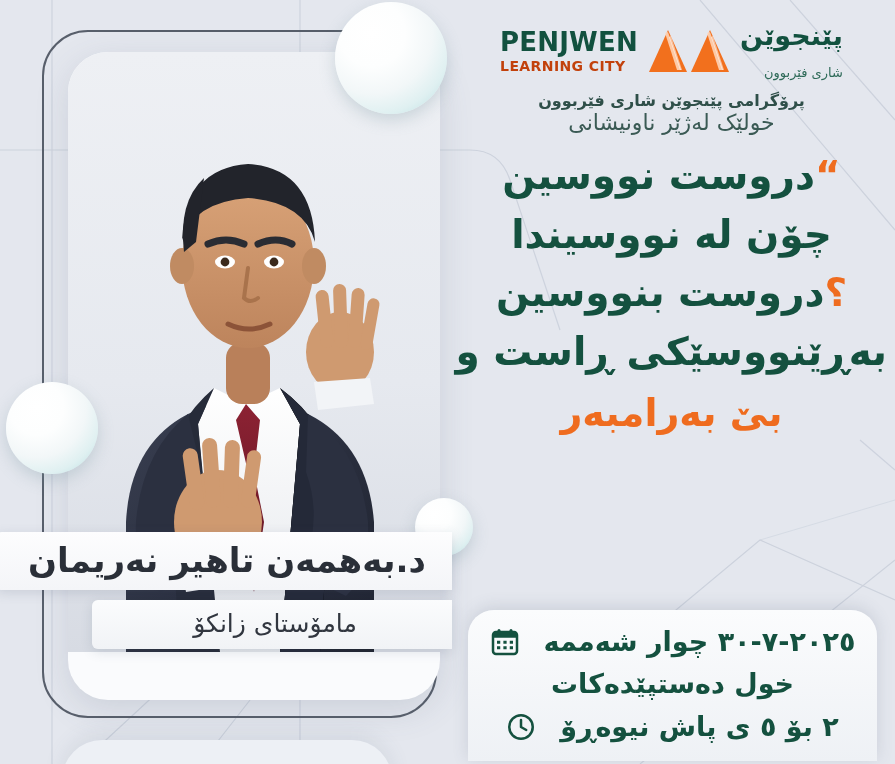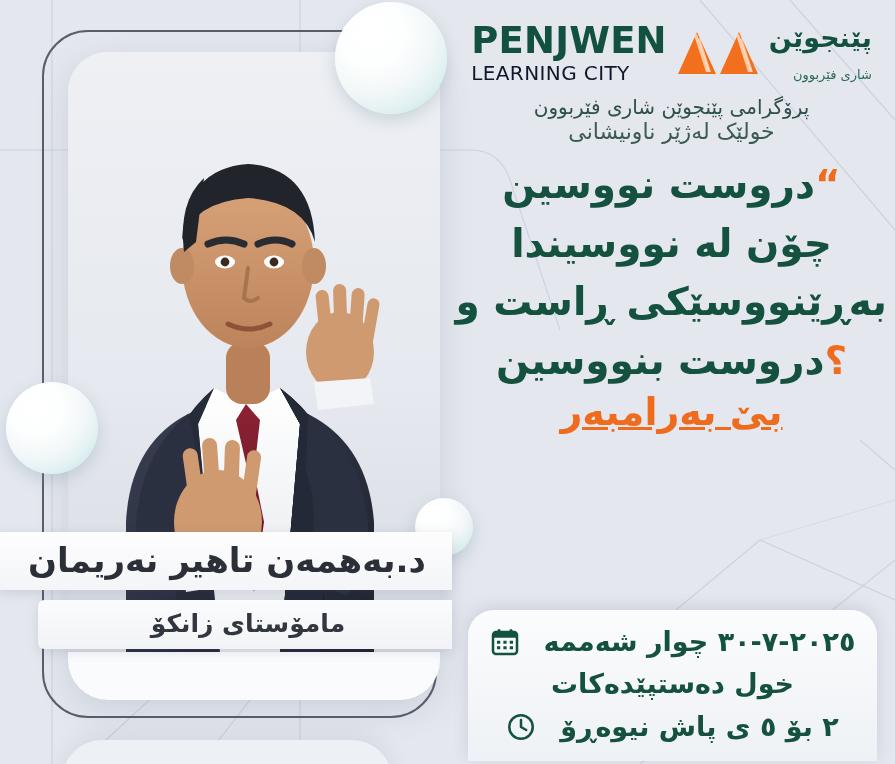--- a/index.html
+++ b/index.html
@@ -98,27 +98,27 @@
     text-align:center;
     font-size:34px;
     font-weight:700;
     color:#2a2f38;
     letter-spacing:-.3px;
     direction:rtl;
     border-radius:6px 0 0 6px;
   }
   .speaker-role {
     margin-top:10px;
-    width:414px;
+    width:360px;
     background:linear-gradient(180deg,#fbfcfd 0%,#f1f3f6 100%);
     box-shadow:0 3px 12px rgba(70,85,110,.15);
     padding:9px 20px 11px 26px;
     text-align:center;
     font-size:25px;
-    font-weight:700;
+    font-weight:400;
     color:#31363f;
     direction:rtl;
     border-radius:6px 0 0 6px;
   }
 
   
   .right-col {
     position:absolute;
     left:448px; top:0;
     width:447px; height:764px;
@@ -137,31 +137,31 @@
   .logo-ku { text-align:right; line-height:1; }
   .logo-ku-main {
     font-size:27px; font-weight:700; color:#12513f; letter-spacing:-.5px;
   }
   .logo-ku-sub {
     font-size:13px; color:#2e6a58; margin-top:17px; letter-spacing:1px;
   }
   .logo-mark { width:82px; height:50px; display:block; }
   .logo-en { text-align:left; direction:ltr; line-height:1; }
   .logo-en-main {
-    font-size:37px; font-weight:800; color:#12513f; letter-spacing:.2px;
+    font-size:26px; font-weight:800; color:#12513f; letter-spacing:.2px;
   }
   .logo-en-sub {
-    font-size:20px; font-weight:400; color:#0f172a; margin-top:4px; letter-spacing:.4px;
+    font-size:14px; font-weight:700; color:#c2410c; margin-top:4px; letter-spacing:.4px;
   }
 
   .program-line {
     margin-top:12px;
-    font-size:20px;
+    font-size:16px;
     color:#2f4f49;
-    font-weight:400;
+    font-weight:700;
   }
   .subtitle-line {
     margin-top:0;
     font-size:22px;
     color:#3a5a54;
     font-weight:500;
   }
 
   
   .title-block {
@@ -177,26 +177,25 @@
     white-space:nowrap;
   }
   .title-line .q-open,
   .title-line .q-mark {
     color:#ef6c1f;
     font-weight:800;
   }
 
   
   .free-banner {
-    margin-top:0;
+    margin-top:10px;
     font-size:38px;
     font-weight:800;
     color:#ef6c1f;
     letter-spacing:2px;
-    text-decoration:underline;
   }
   .free-sub {
     margin-top:-4px;
     font-size:25px;
     font-weight:600;
     color:#1d5846;
   }
 
   
   .info-card {
@@ -373,24 +372,24 @@
     </div>
 
     <div class="program-line">پرۆگرامی پێنجوێن شاری فێربوون</div>
     <div class="subtitle-line">خولێک لەژێر ناونیشانی</div>
 
     <div class="title-block">
       <div class="title-line">
         <span class="q-open">“</span><span>دروست نووسین</span>
       </div>
       <div class="title-line">چۆن لە نووسیندا</div>
-      <div class="title-line">بەڕێنووسێکی ڕاست و</div>
       <div class="title-line">
         <span class="q-mark">؟</span><span>دروست بنووسین</span>
       </div>
+      <div class="title-line">بەڕێنووسێکی ڕاست و</div>
     </div>
 
     <div class="free-banner">بێ بەرامبەر</div>
 
     <div class="info-card">
 
       <div class="info-row">
         <span class="info-text">٢٠٢٥-٧-٣٠  چوار شەممە</span>
         <svg class="info-icon" width="30" height="30" viewBox="0 0 24 24">
           <rect x="2.4" y="4" width="19.2" height="17.6" rx="2.4" fill="none" stroke="#14513f" stroke-width="2"></rect>

